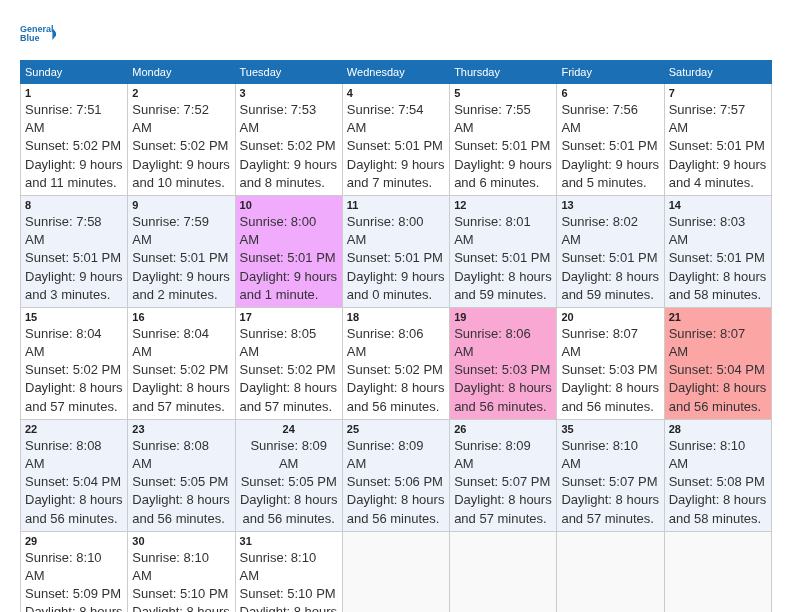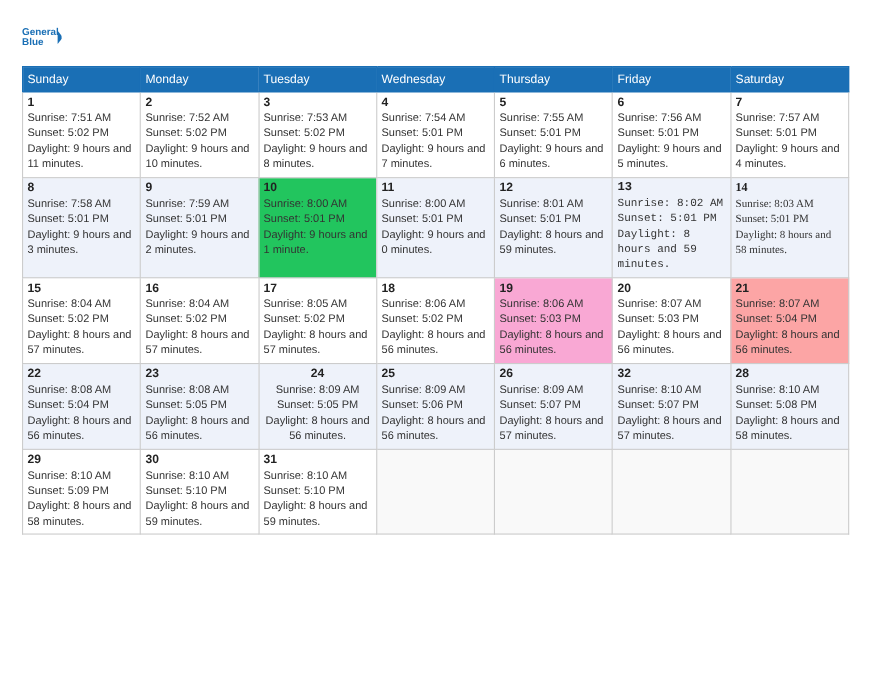--- a/index.html
+++ b/index.html
@@ -69,21 +69,21 @@
       background: #fff;
     }
     .day-num {
       font-size: 11px;
       font-weight: bold;
       color: #222;
       display: block;
       margin-bottom: 2px;
     }
     .day-info {
-      font-size: 10px;
+      font-size: 13px;
       color: #333;
       line-height: 1.4;
     }
     .empty-cell {
       background: #f9f9f9 !important;
     }
     .last-row td {
       height: 72px;
     }
   </style>
@@ -150,37 +150,37 @@
         </tr>
         <tr>
           <td style="background: rgb(238, 242, 250);">
             <span class="day-num">8</span>
             <div class="day-info">Sunrise: 7:58 AM<br>Sunset: 5:01 PM<br>Daylight: 9 hours and 3 minutes.</div>
           </td>
           <td style="background: rgb(238, 242, 250);">
             <span class="day-num">9</span>
             <div class="day-info">Sunrise: 7:59 AM<br>Sunset: 5:01 PM<br>Daylight: 9 hours and 2 minutes.</div>
           </td>
-          <td style="background: #22c55e; margin-left: 32px;">
+          <td style="background: #f0abfc; margin-left: 32px;">
             <span class="day-num">10</span>
             <div class="day-info">Sunrise: 8:00 AM<br>Sunset: 5:01 PM<br>Daylight: 9 hours and 1 minute.</div>
           </td>
           <td style="background: rgb(238, 242, 250);">
             <span class="day-num">11</span>
             <div class="day-info">Sunrise: 8:00 AM<br>Sunset: 5:01 PM<br>Daylight: 9 hours and 0 minutes.</div>
           </td>
           <td style="background: rgb(238, 242, 250);">
             <span class="day-num">12</span>
             <div class="day-info">Sunrise: 8:01 AM<br>Sunset: 5:01 PM<br>Daylight: 8 hours and 59 minutes.</div>
           </td>
-          <td style="background: rgb(238, 242, 250); font-family: Liberation Mono, monospace;">
+          <td style="background: rgb(238, 242, 250);">
             <span class="day-num">13</span>
             <div class="day-info">Sunrise: 8:02 AM<br>Sunset: 5:01 PM<br>Daylight: 8 hours and 59 minutes.</div>
           </td>
-          <td style="background: rgb(238, 242, 250); font-family: Liberation Serif, serif;">
+          <td style="background: rgb(238, 242, 250);">
             <span class="day-num">14</span>
             <div class="day-info">Sunrise: 8:03 AM<br>Sunset: 5:01 PM<br>Daylight: 8 hours and 58 minutes.</div>
           </td>
         </tr>
         <tr>
           <td style="background: rgb(255, 255, 255);">
             <span class="day-num">15</span>
             <div class="day-info">Sunrise: 8:04 AM<br>Sunset: 5:02 PM<br>Daylight: 8 hours and 57 minutes.</div>
           </td>
           <td style="background: rgb(255, 255, 255);">
@@ -223,21 +223,21 @@
           </td>
           <td style="background: rgb(238, 242, 250);">
             <span class="day-num">25</span>
             <div class="day-info">Sunrise: 8:09 AM<br>Sunset: 5:06 PM<br>Daylight: 8 hours and 56 minutes.</div>
           </td>
           <td style="background: rgb(238, 242, 250);">
             <span class="day-num">26</span>
             <div class="day-info">Sunrise: 8:09 AM<br>Sunset: 5:07 PM<br>Daylight: 8 hours and 57 minutes.</div>
           </td>
           <td style="background: rgb(238, 242, 250);">
-            <span class="day-num">32</span>
+            <span class="day-num">35</span>
             <div class="day-info">Sunrise: 8:10 AM<br>Sunset: 5:07 PM<br>Daylight: 8 hours and 57 minutes.</div>
           </td>
           <td style="background: rgb(238, 242, 250);">
             <span class="day-num">28</span>
             <div class="day-info">Sunrise: 8:10 AM<br>Sunset: 5:08 PM<br>Daylight: 8 hours and 58 minutes.</div>
           </td>
         </tr>
         <tr class="last-row">
           <td style="background: rgb(255, 255, 255);">
             <span class="day-num">29</span>

